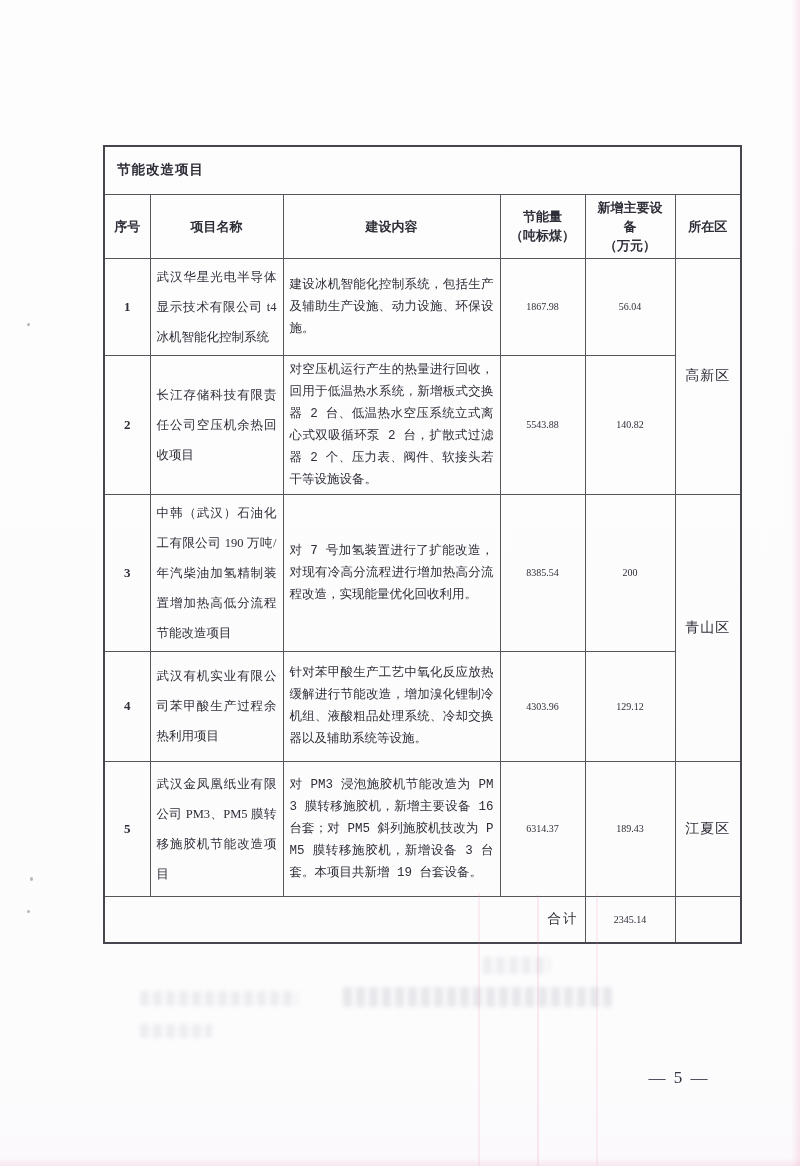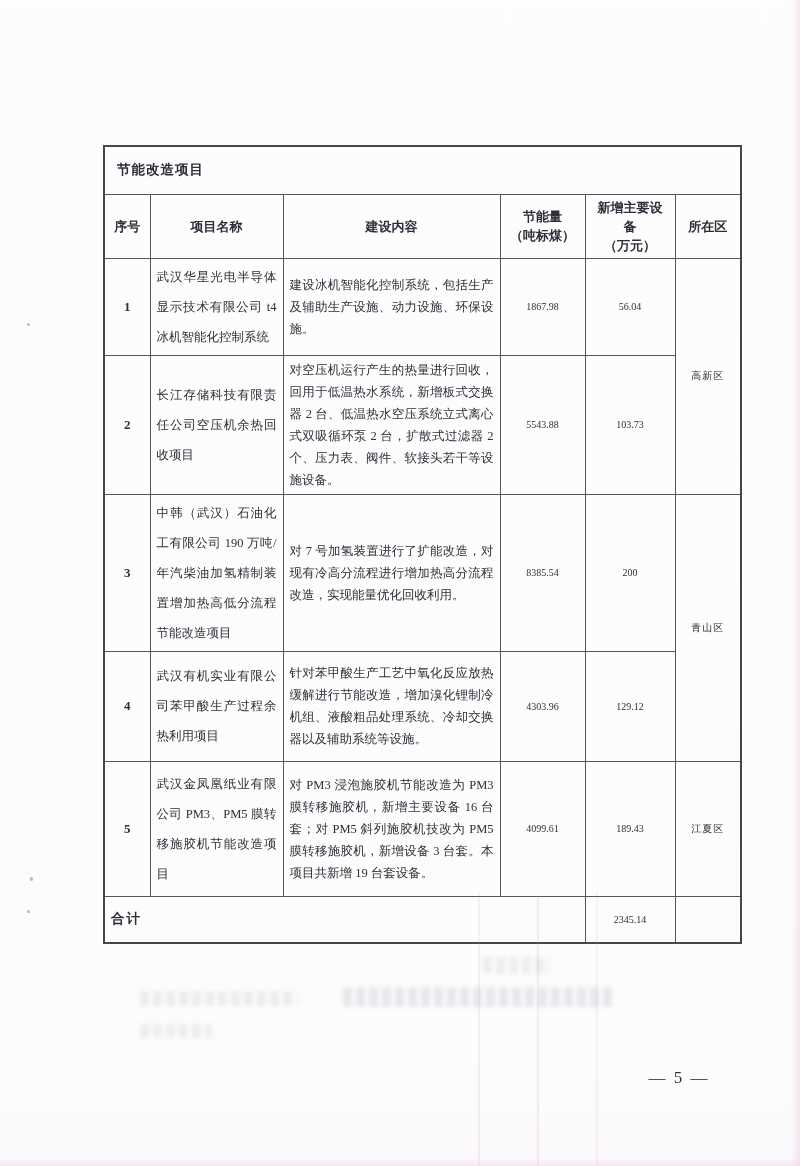--- a/index.html
+++ b/index.html
@@ -55,33 +55,34 @@
     word-break:break-all;
     line-height:30px;
     padding:4px 8px;
   }
   td.content-cell{
     text-align:justify;
     text-align-last:left;
     word-break:break-all;
     line-height:22px;
     padding:4px 9px;
+    font-family:Liberation Mono, monospace;
   }
   td.num-cell{
     text-align:center;
     font-size:10px;
   }
   td.district-cell{
     text-align:center;
-    font-size:10px;
+    font-size:14px;
     letter-spacing:1px;
   }
   td.total-label-cell{
-    text-align:left;
-    font-weight:bold;
+    text-align:right;
+    font-weight:normal;
     font-size:13.5px;
     letter-spacing:2px;
   }
   
   .page-number{
     position:absolute;
     left:619px;top:1068px;width:120px;
     text-align:center;
     font-size:17px;
     color:#2f3440;
@@ -174,21 +175,21 @@
       <td class="num-cell">1867.98</td>
       <td class="num-cell">56.04</td>
       <td class="district-cell" rowspan="2">高新区</td>
     </tr>
 
     <tr style="height:132px">
       <td class="no-cell">2</td>
       <td class="name-cell">长江存储科技有限责任公司空压机余热回收项目</td>
       <td class="content-cell">对空压机运行产生的热量进行回收，回用于低温热水系统，新增板式交换器 2 台、低温热水空压系统立式离心式双吸循环泵 2 台，扩散式过滤器 2 个、压力表、阀件、软接头若干等设施设备。</td>
       <td class="num-cell">5543.88</td>
-      <td class="num-cell">103.73</td>
+      <td class="num-cell">140.82</td>
     </tr>
 
     <tr style="height:134px">
       <td class="no-cell">3</td>
       <td class="name-cell">中韩（武汉）石油化工有限公司 190 万吨/年汽柴油加氢精制装置增加热高低分流程节能改造项目</td>
       <td class="content-cell">对 7 号加氢装置进行了扩能改造，对现有冷高分流程进行增加热高分流程改造，实现能量优化回收利用。</td>
       <td class="num-cell">8385.54</td>
       <td class="num-cell">200</td>
       <td class="district-cell" rowspan="2">青山区</td>
     </tr>
@@ -198,21 +199,21 @@
       <td class="name-cell">武汉有机实业有限公司苯甲酸生产过程余热利用项目</td>
       <td class="content-cell">针对苯甲酸生产工艺中氧化反应放热缓解进行节能改造，增加溴化锂制冷机组、液酸粗品处理系统、冷却交换器以及辅助系统等设施。</td>
       <td class="num-cell">4303.96</td>
       <td class="num-cell">129.12</td>
     </tr>
 
     <tr style="height:135px">
       <td class="no-cell">5</td>
       <td class="name-cell">武汉金凤凰纸业有限公司 PM3、PM5 膜转移施胶机节能改造项目</td>
       <td class="content-cell">对 PM3 浸泡施胶机节能改造为 PM3 膜转移施胶机，新增主要设备 16 台套；对 PM5 斜列施胶机技改为 PM5 膜转移施胶机，新增设备 3 台套。本项目共新增 19 台套设备。</td>
-      <td class="num-cell">4099.61</td>
+      <td class="num-cell">6314.37</td>
       <td class="num-cell">189.43</td>
       <td class="district-cell">江夏区</td>
     </tr>
 
     <tr style="height:47px">
       <td class="total-label-cell" colspan="4">合计</td>
       <td class="num-cell">2345.14</td>
       <td></td>
     </tr>
   </tbody>

